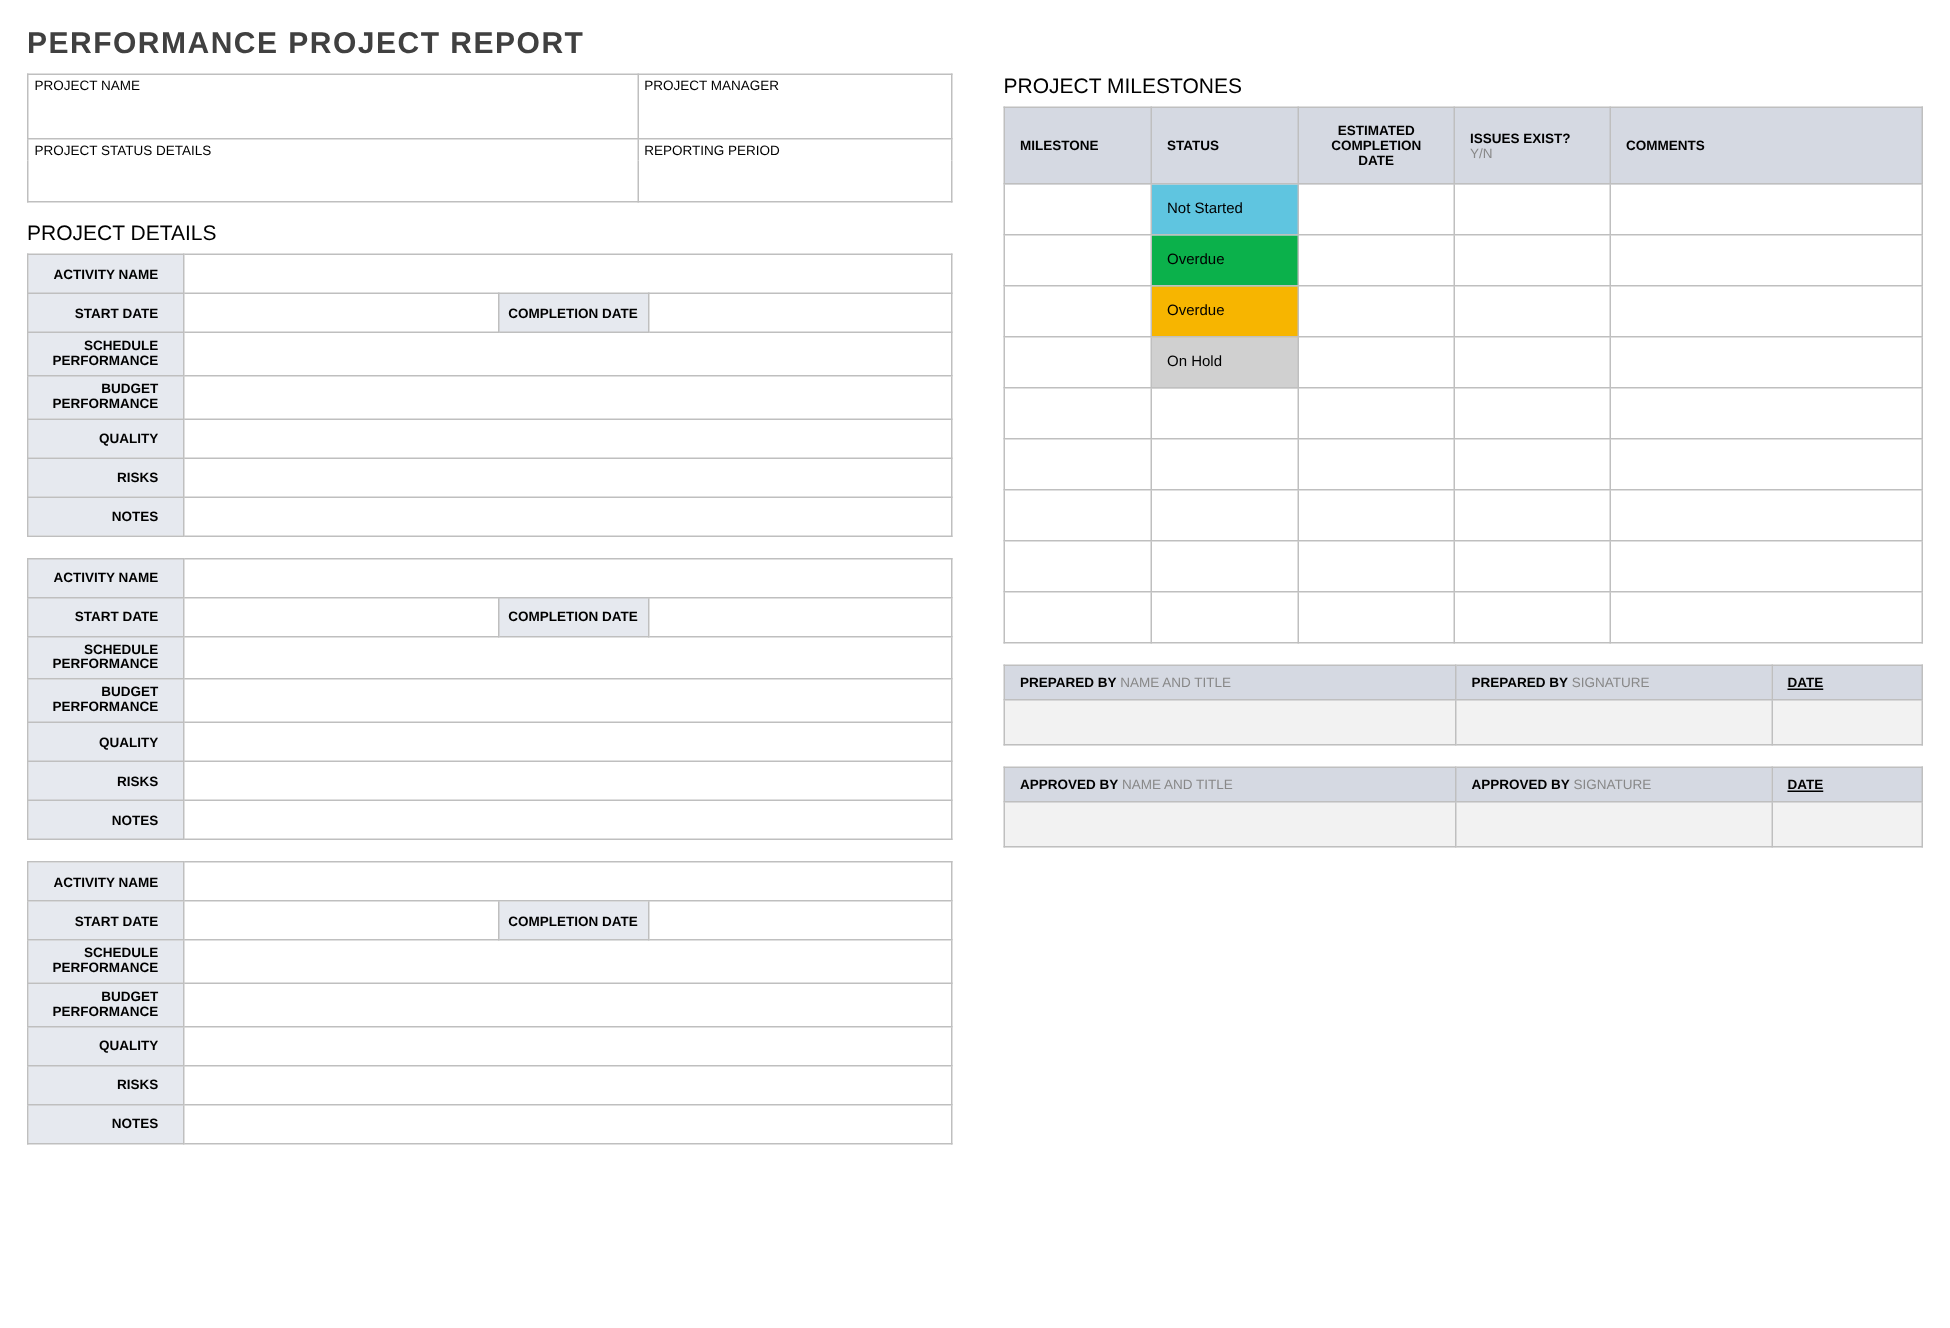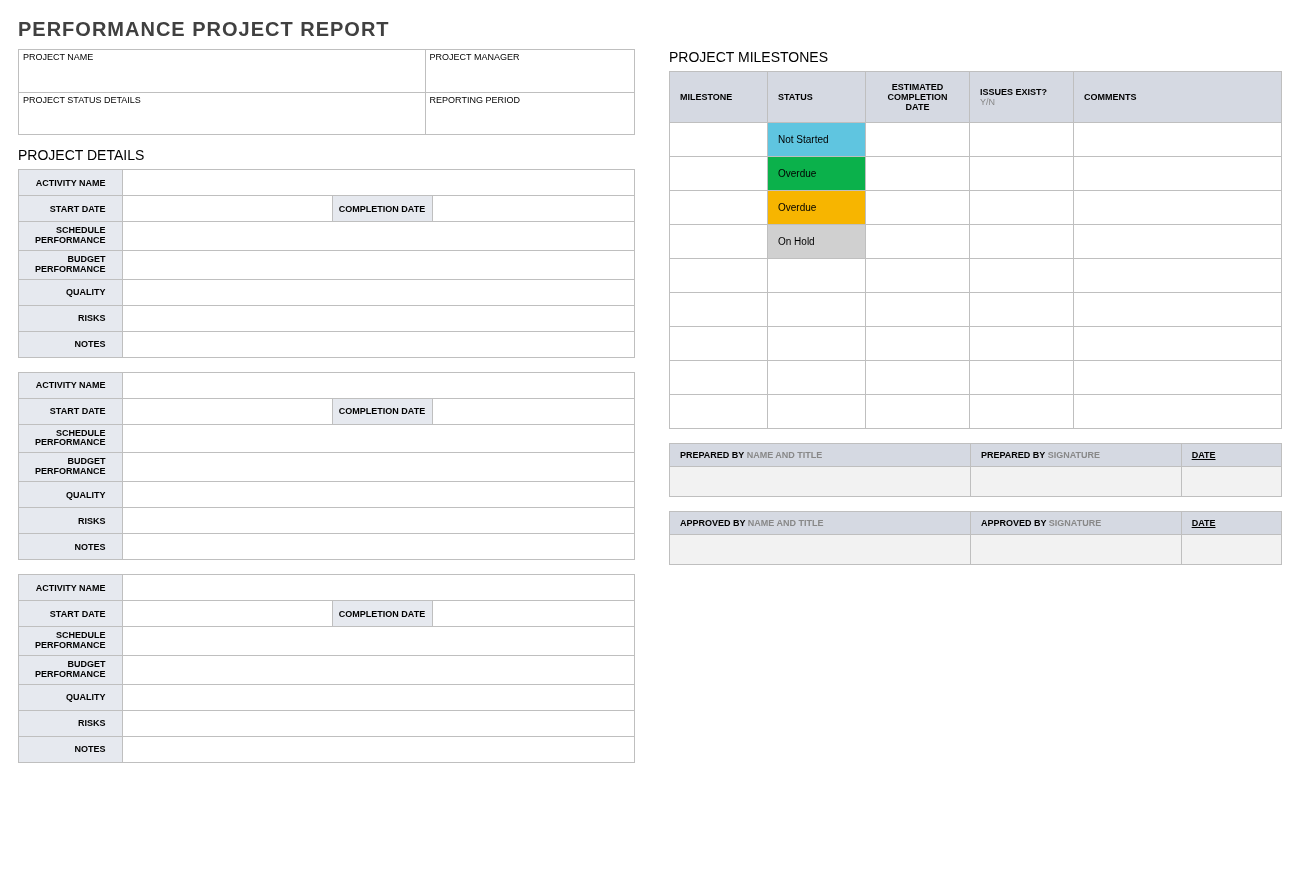--- a/index.html
+++ b/index.html
@@ -155,21 +155,21 @@
     background: #d5d9e2;
     border: 1px solid #bfbfbf;
     font-family: "Century Gothic", "Arial", sans-serif;
     font-size: 9px;
     font-weight: 700;
     text-align: left;
     padding: 6px 10px;
     height: 22px;
   }
   .sign-table th .sub {
-    font-weight: 700;
+    font-weight: 400;
     color: #888;
   }
   .sign-table td {
     border: 1px solid #bfbfbf;
     background: #f2f2f2;
     height: 30px;
   }
   .sign-prep { width: 300px; }
   .sign-sig  { width: 210px; }
   .sign-date { width: 100px; text-decoration: underline; }

